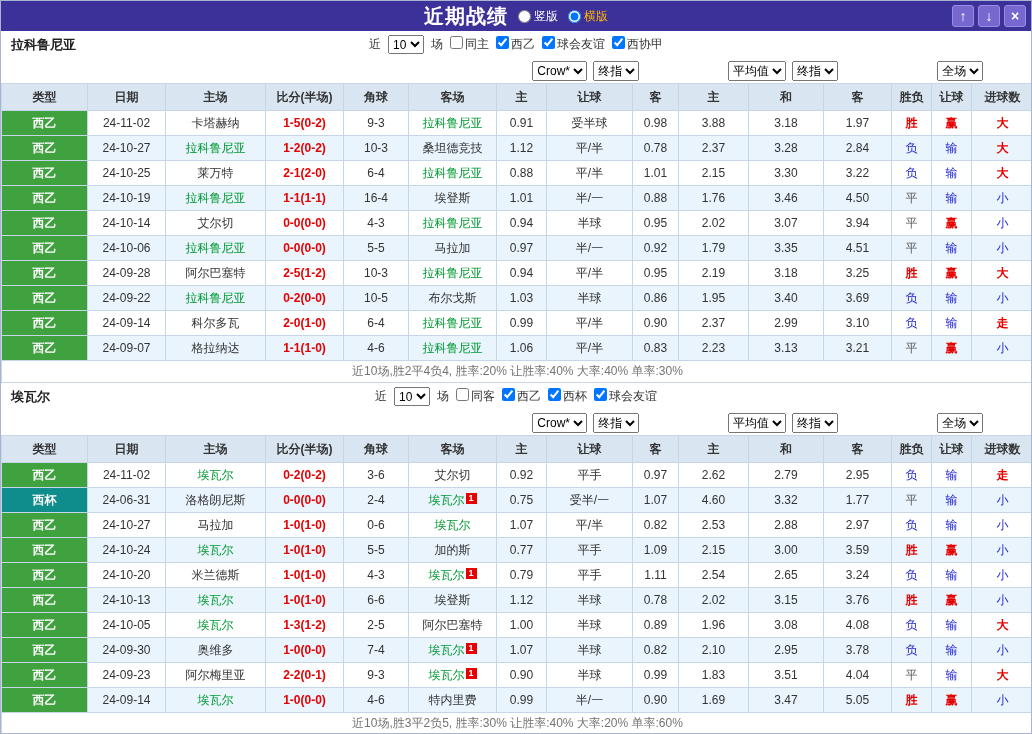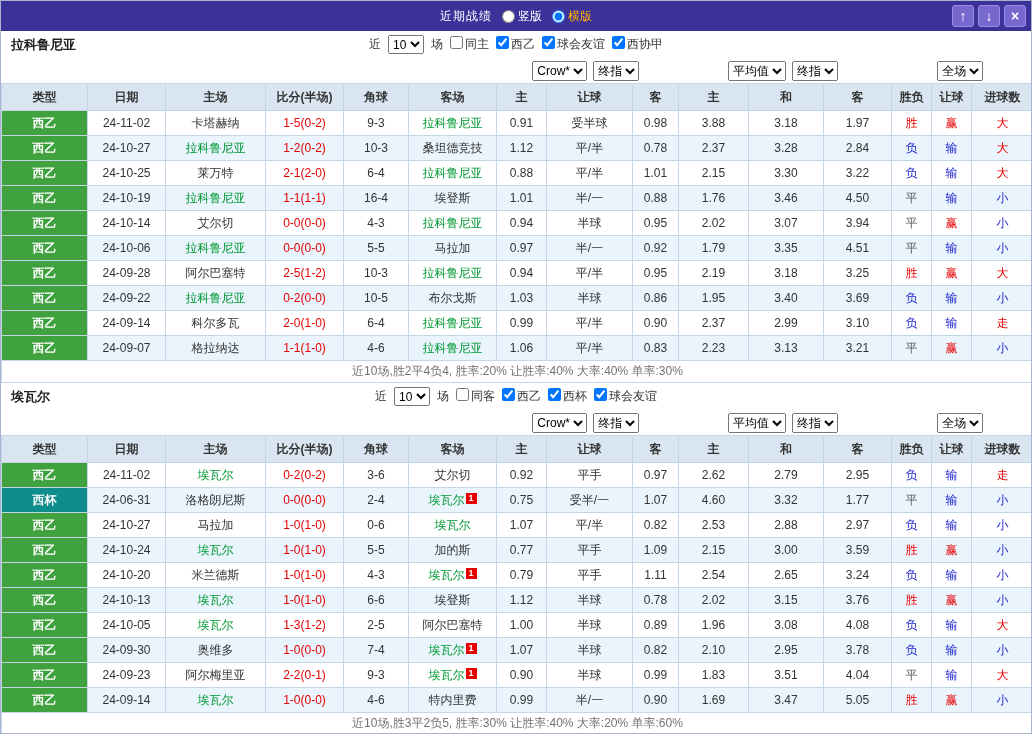--- a/index.html
+++ b/index.html
@@ -10,21 +10,21 @@
     width:1032px;
   }
   .widget { width:1032px; height:734px; border:1px solid #a9b4d0; overflow:hidden; background:#fff; }
 
   
   .titlebar {
     height:30px; background:#3c3099; color:#fff;
     display:flex; align-items:center; justify-content:center; position:relative;
   }
   .title-group { display:flex; align-items:center; gap:10px; }
-  .page-title { font-weight:normal; font-size:12px; letter-spacing:1px; }
+  .page-title { font-weight:bold; font-size:20px; letter-spacing:1px; }
   .radio-lab { display:flex; align-items:center; gap:3px; cursor:pointer; font-size:12px; }
   .radio-lab input { margin:0; width:13px; height:13px; }
   .radio-lab.orange span { color:#ffb400; }
   .tb-buttons { position:absolute; right:5px; top:4px; display:flex; gap:4px; }
   .tb-btn {
     width:22px; height:22px; background:#7668cf; border:1px solid #9a8ce6; border-radius:3px;
     color:#fff; font-size:14px; font-weight:bold; line-height:20px; text-align:center; cursor:pointer;
   }
 
   
@@ -44,21 +44,21 @@
 
   
   table { border-collapse:collapse; table-layout:fixed; width:1032px; font-size:12px; }
   th, td { border:1px solid #c5d6e6; text-align:center; padding:0; white-space:nowrap; overflow:hidden; }
   thead th { background:#d9e6f2; height:27px; font-weight:bold; color:#333; }
   tbody td { height:25px; background:#fff; }
   tbody tr:nth-child(even) td { background:#e9f4fc; }
   tfoot td { height:22px; color:#737373; background:#fff; }
 
   .type-cell { color:#fff; font-weight:bold; }
-  .red  { color:#e60000; }
+  .red  { color:#e60000;font-weight:bold; }
   .blue { color:#2026d2; }
   .gray { color:#5a5a5a; }
   .self-team { color:#009933; }
   .badge {
     display:inline-block; background:#e60000; color:#fff; font-size:9px; font-weight:bold;
     width:11px; height:11px; line-height:11px; text-align:center; margin-left:1px; vertical-align:3px;
   }
 </style>
 </head>
 <body>

